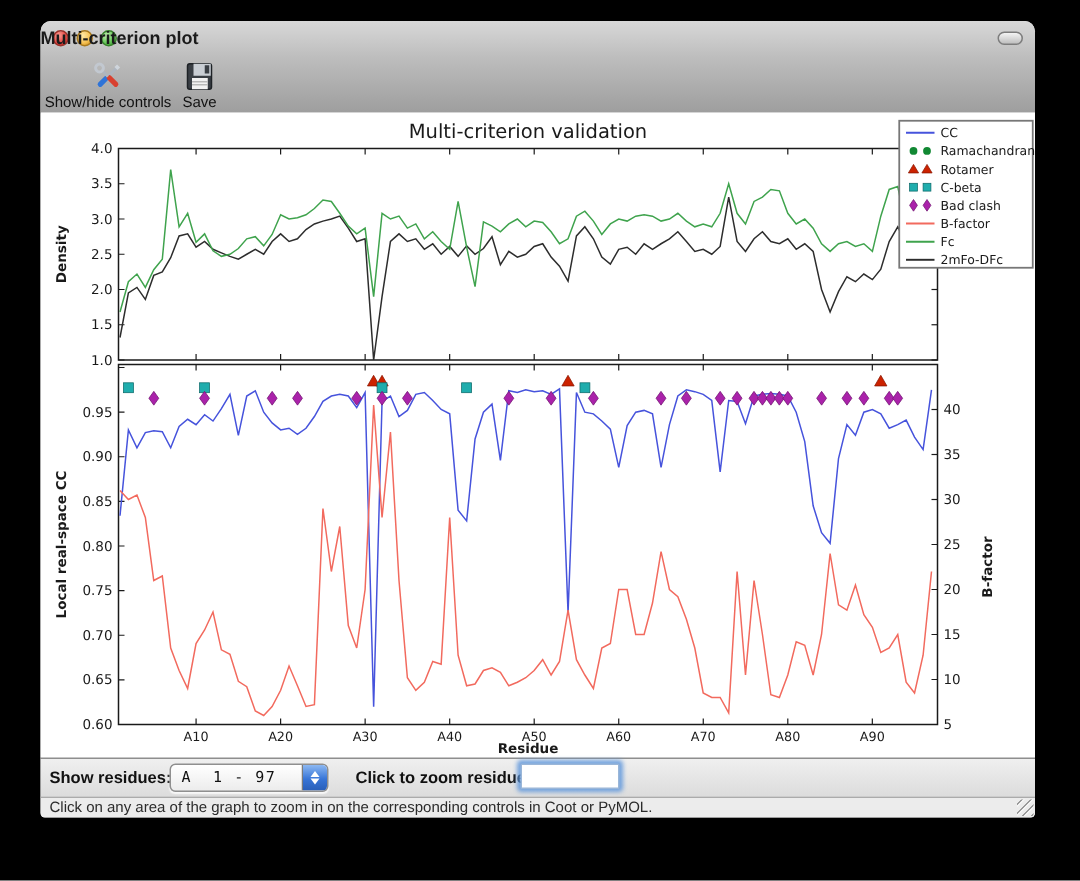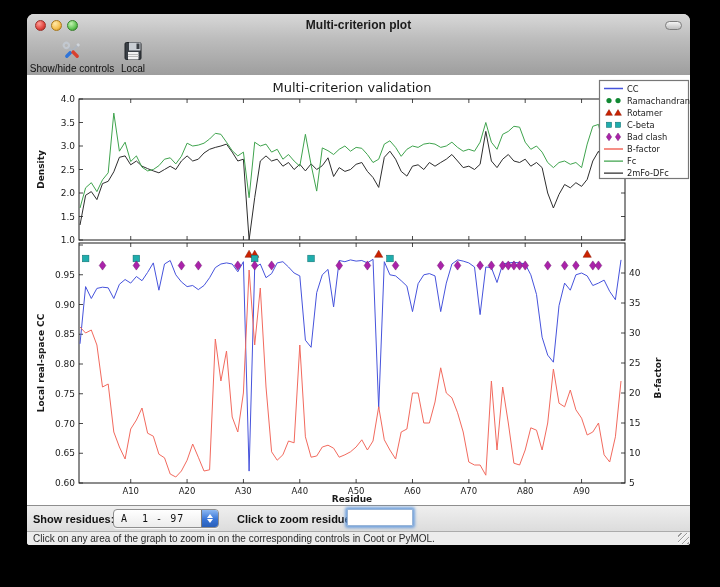--- a/index.html
+++ b/index.html
@@ -9,21 +9,21 @@
           border-radius:7px 7px 3px 3px;overflow:hidden;background:#fff;
           box-shadow:0 8px 18px rgba(0,0,0,0.7);}
   #chrome{position:absolute;left:0;top:0;width:663px;height:61px;
           background:linear-gradient(#d8d8d8,#bdbdbd 40%,#9e9e9e);
           border-bottom:1px solid #4f4f4f;}
   #titlebar{position:absolute;left:0;top:0;width:100%;height:22px;}
   .tl{position:absolute;top:6px;width:11px;height:11px;border-radius:50%;}
   #tl-close{left:8px;background:radial-gradient(circle at 35% 30%,#ff9d95,#e0443e 60%,#9c2420);border:1px solid #9a2f28;box-sizing:border-box;}
   #tl-min{left:24px;background:radial-gradient(circle at 35% 30%,#ffe9a8,#f5bf4f 60%,#b97f14);border:1px solid #a8781c;box-sizing:border-box;}
   #tl-zoom{left:40px;background:radial-gradient(circle at 35% 30%,#c4f2b2,#61c554 60%,#2d7d22);border:1px solid #37812b;box-sizing:border-box;}
-  #window-title{position:absolute;left:0;right:0;top:4px;text-align:center;
+  #window-title{position:absolute;left:0;right:0;top:4px;text-align:left;
           font-size:12px;font-weight:bold;color:#1b1b1b;}
   #pill{position:absolute;right:8px;top:7px;width:17px;height:9px;border-radius:5px;
         background:linear-gradient(#f4f4f4,#bfbfbf);border:1px solid #7d7d7d;box-sizing:border-box;}
   .tb-item{position:absolute;top:24px;height:36px;display:flex;flex-direction:column;
            align-items:center;justify-content:center;cursor:default;}
   .tb-item .ic{height:25px;display:flex;align-items:center;justify-content:center;}
   .tb-label{font-size:10px;color:#111;margin-top:0px;white-space:nowrap;}
   #figure{position:absolute;left:0;top:61px;width:663px;height:430px;background:#fff;}
   #controls-bar{position:absolute;left:0;top:491px;width:663px;height:26px;
           background:linear-gradient(#efefef,#dcdcdc);border-top:1px solid #8e8e8e;box-sizing:border-box;}
@@ -82,21 +82,21 @@
       <div class="ic">
         <svg width="22" height="22" viewBox="0 0 22 22">
           <rect x="3" y="2.5" width="16" height="17" rx="1.5" fill="#3a3f45" stroke="#1e2226" stroke-width="1"></rect>
           <rect x="7" y="2.5" width="11.5" height="8" fill="#c9ced4"></rect>
           <rect x="14.5" y="3.5" width="3" height="5.5" fill="#3a3f45"></rect>
           <rect x="6" y="12" width="10.5" height="7.5" fill="#f2f2f2"></rect>
           <rect x="6" y="14" width="10.5" height="1" fill="#b9b9b9"></rect>
           <rect x="6" y="16" width="10.5" height="1" fill="#b9b9b9"></rect>
         </svg>
       </div>
-      <div class="tb-label">Local</div>
+      <div class="tb-label">Save</div>
     </div>
   </div>
 
   <svg id="figure" viewBox="0 0 663 430">
       <rect x="0" y="0" width="663" height="430" fill="#ffffff"></rect>
       <rect x="52" y="24" width="546" height="141" fill="none" stroke="#1a1a1a" stroke-width="1"></rect>
       <rect x="52" y="168" width="546" height="240" fill="none" stroke="#1a1a1a" stroke-width="1"></rect>
       <text fill="#1a1a1a" font-family="&quot;DejaVu Sans&quot;, sans-serif" x="325" y="17" font-size="13" text-anchor="middle">Multi-criterion validation</text>
       <text fill="#1a1a1a" font-family="&quot;DejaVu Sans&quot;, sans-serif" transform="translate(17 94.5) rotate(-90)" font-size="9" font-weight="bold" text-anchor="middle">Density</text>
       <text fill="#1a1a1a" font-family="&quot;DejaVu Sans&quot;, sans-serif" transform="translate(17 288) rotate(-90)" font-size="9" font-weight="bold" text-anchor="middle">Local real-space CC</text>

